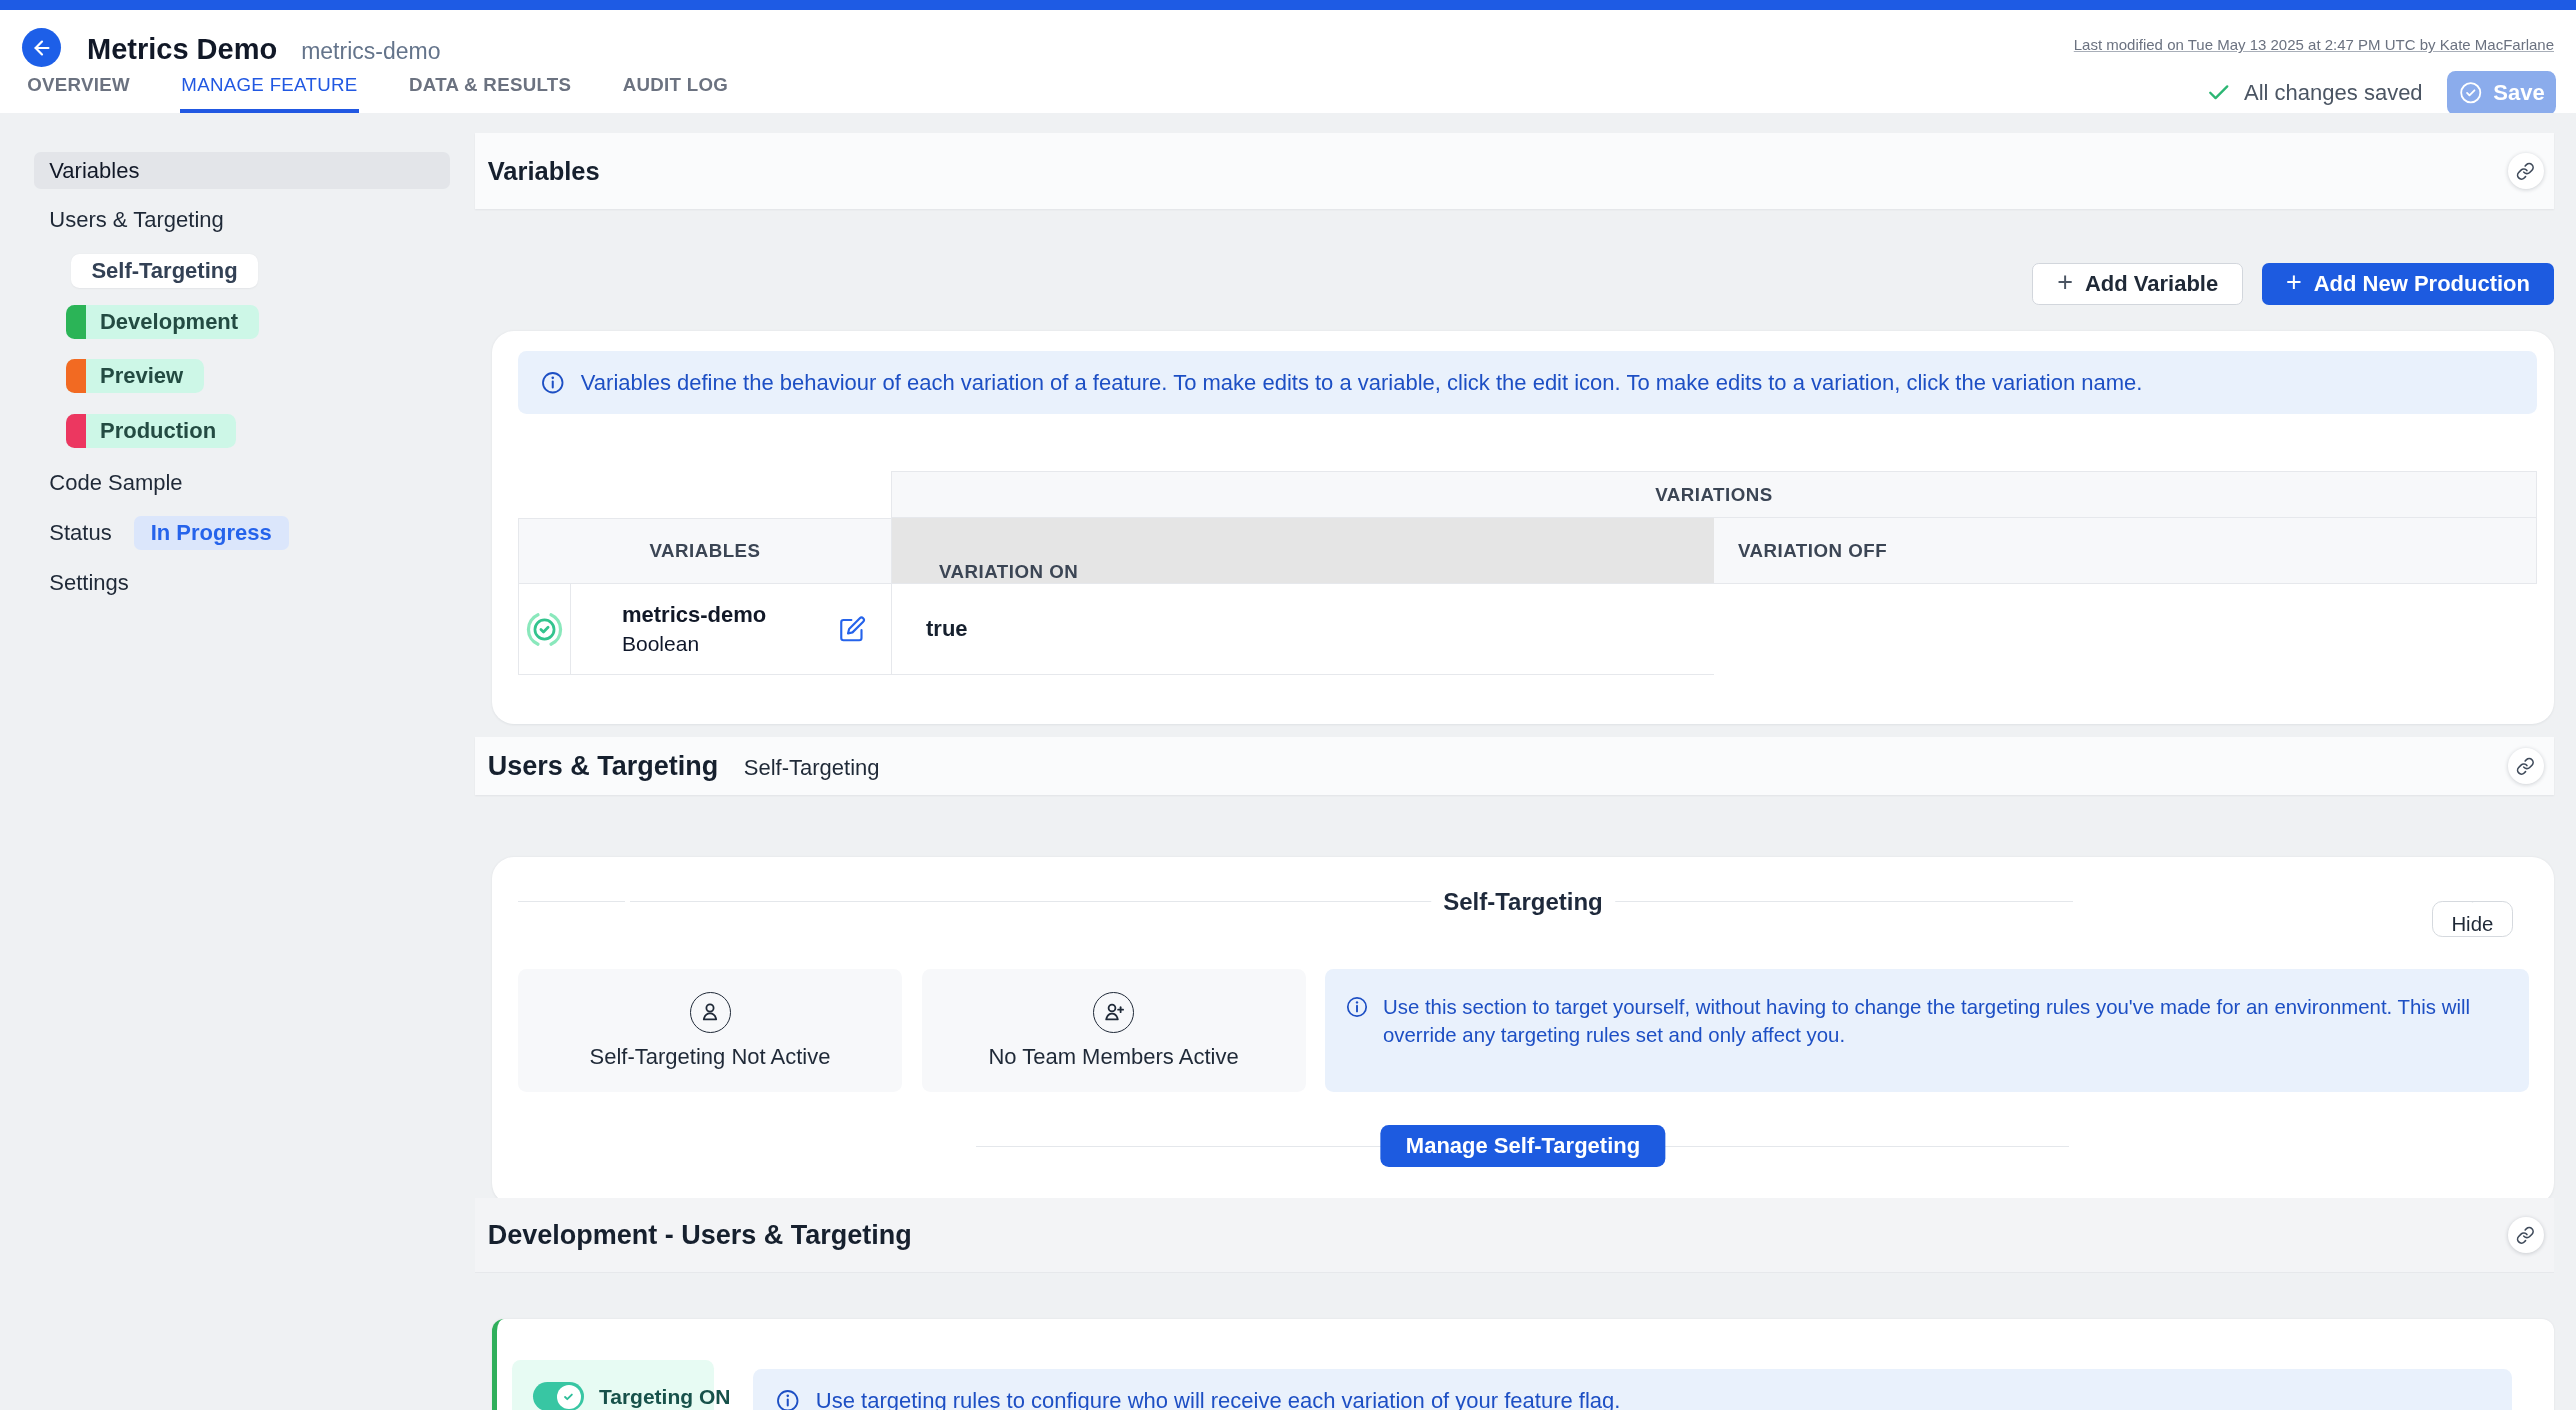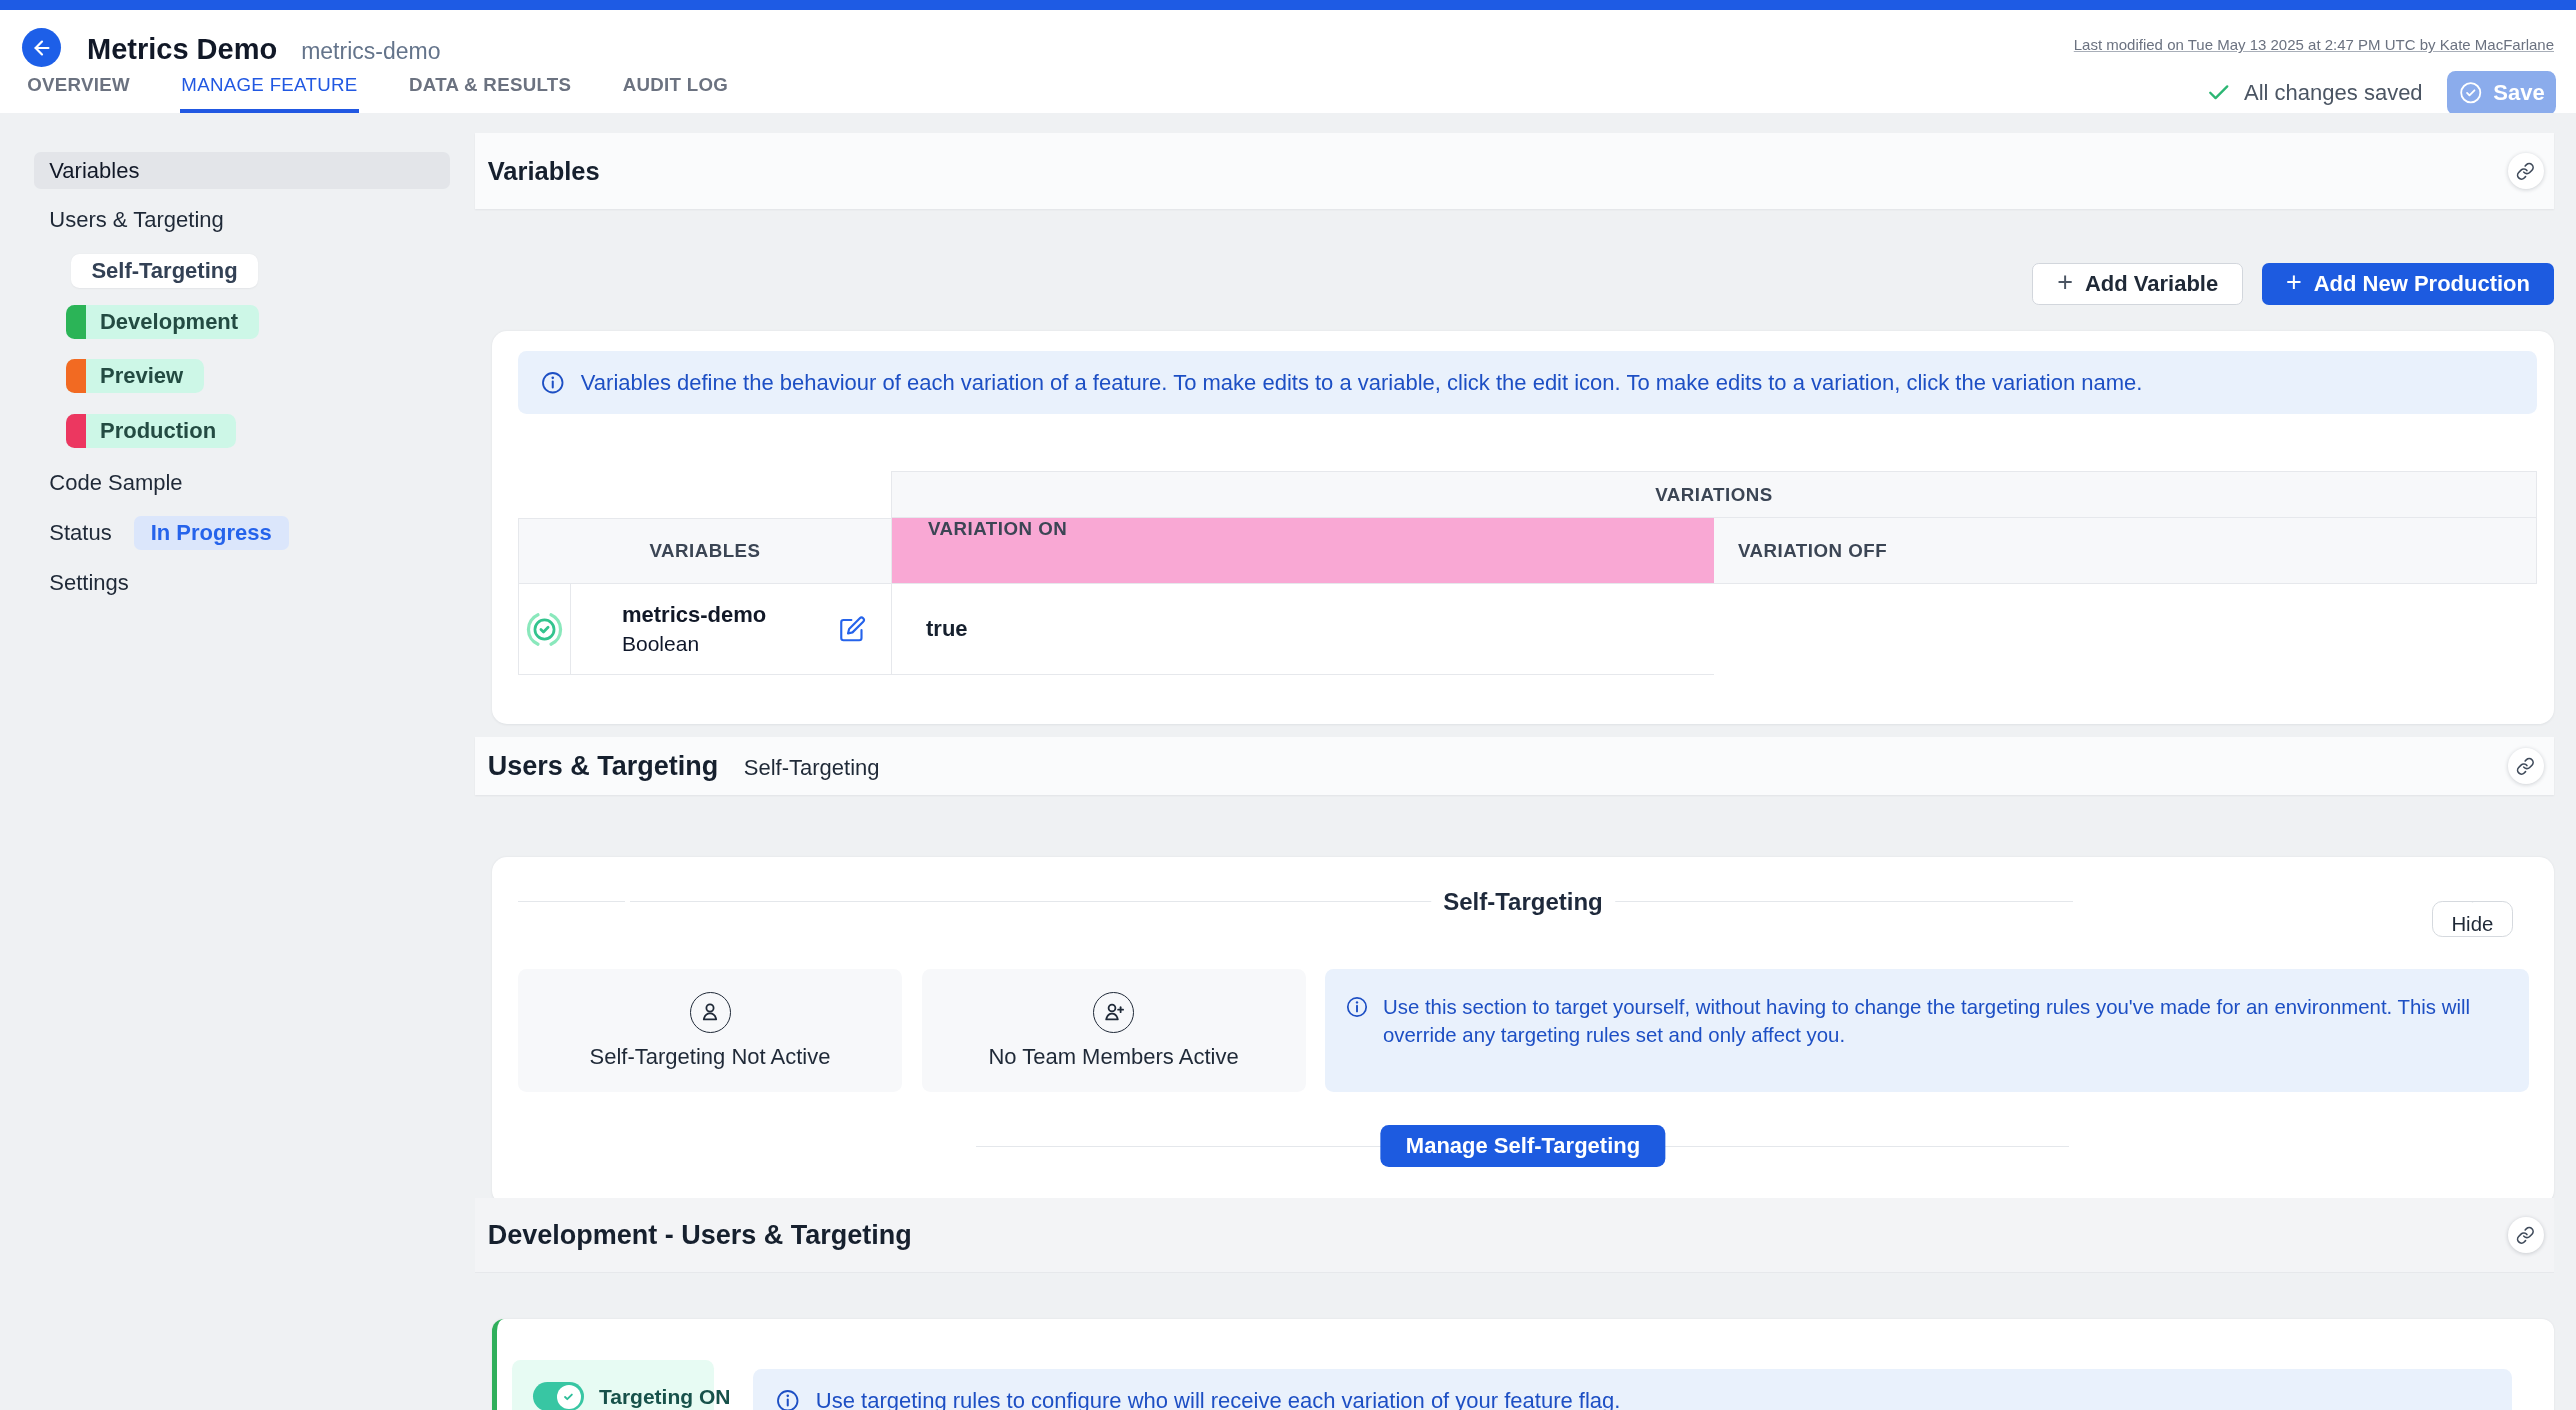--- a/index.html
+++ b/index.html
@@ -109,21 +109,21 @@
     display: flex; align-items: center; gap: 12px; padding: 0 24px; cursor: pointer;
     font-family: "Liberation Sans", sans-serif;
   }
   .btn .plus { font-size: 27px; font-weight: 400; line-height: 1; margin-top: -2.5px; }
   .btn-secondary { background: #FFFFFF; color: #1F2937; border: 0.8px solid #D2D6DC; }
   .btn-secondary .plus { color: #4B5563; }
   .btn-primary { background: #1D5BE0; color: #FFFFFF; border: none; }
 
   .card {
     position: absolute; left: 17px; right: 22px; background: #FFFFFF;
-    border-radius: 15px; box-shadow: 0 0.8px 2.5px rgba(16,24,40,.07);
+    border-radius: 22px; box-shadow: 0 0.8px 2.5px rgba(16,24,40,.07);
   }
   .card1 { top: 218px; height: 393px; }
   .banner {
     background: #E9F1FC; border-radius: 8.5px; color: #1D4FC4; font-size: 22px;
     display: flex; align-items: center; gap: 15.3px; padding: 0 22px;
   }
   .card1 .banner { margin: 20.4px 17px 0 26px; height: 63px; }
 
   .vtable {
     margin: 57px 17px 0 26px; display: grid;
@@ -135,22 +135,22 @@
   .c-variations {
     grid-column: 3 / 5; background: #F7F8FA; border: 0.8px solid #E6E8EC;
     display: flex; align-items: center; justify-content: center;
   }
   .c-variables {
     grid-column: 1 / 3; background: #F7F8FA; border-left: 0.8px solid #E6E8EC;
     border-top: 0.8px solid #E6E8EC; border-bottom: 0.8px solid #E6E8EC;
     display: flex; align-items: center; justify-content: center;
   }
   .c-von {
-    background: #f9a8d4; border-left: 0.8px solid #E6E8EC; border-bottom: 0.8px solid #E6E8EC;
-    display: flex; align-items: flex-start; padding-left: 36px;
+    background: #e5e5e5; border-left: 0.8px solid #E6E8EC; border-bottom: 0.8px solid #E6E8EC;
+    display: flex; align-items: flex-end; padding-left: 47px;
   }
   .c-voff {
     background: #F7F8FA; border-right: 0.8px solid #E6E8EC; border-bottom: 0.8px solid #E6E8EC;
     display: flex; align-items: center; padding-left: 24px;
   }
   .c-icon {
     border-left: 0.8px solid #E6E8EC; border-right: 0.8px solid #E6E8EC; border-bottom: 0.8px solid #E6E8EC;
     display: flex; align-items: center; justify-content: center;
   }
   .c-name {

